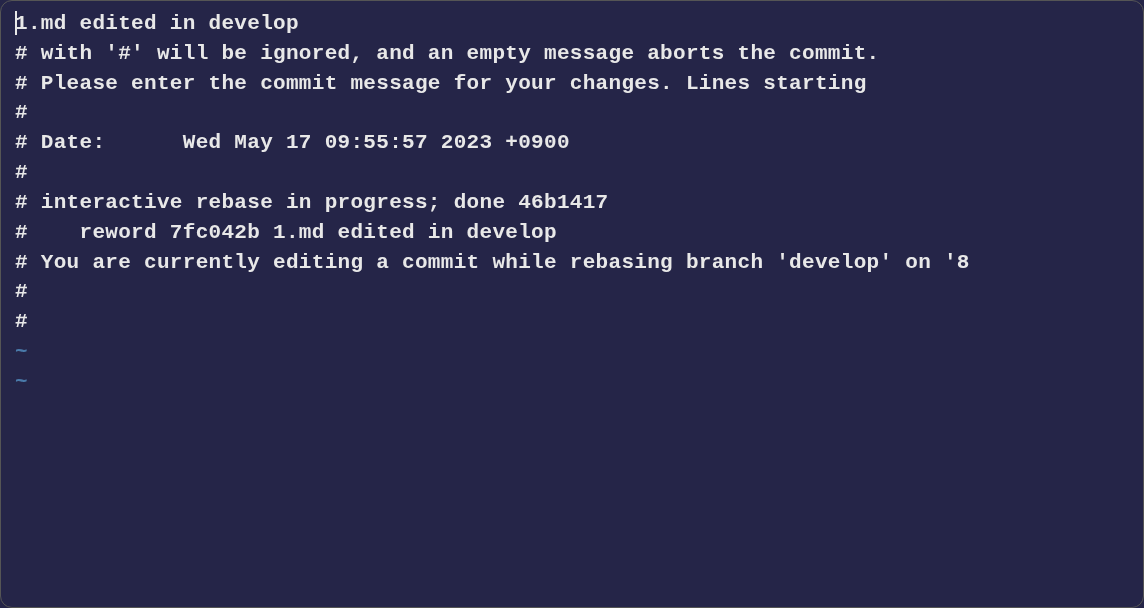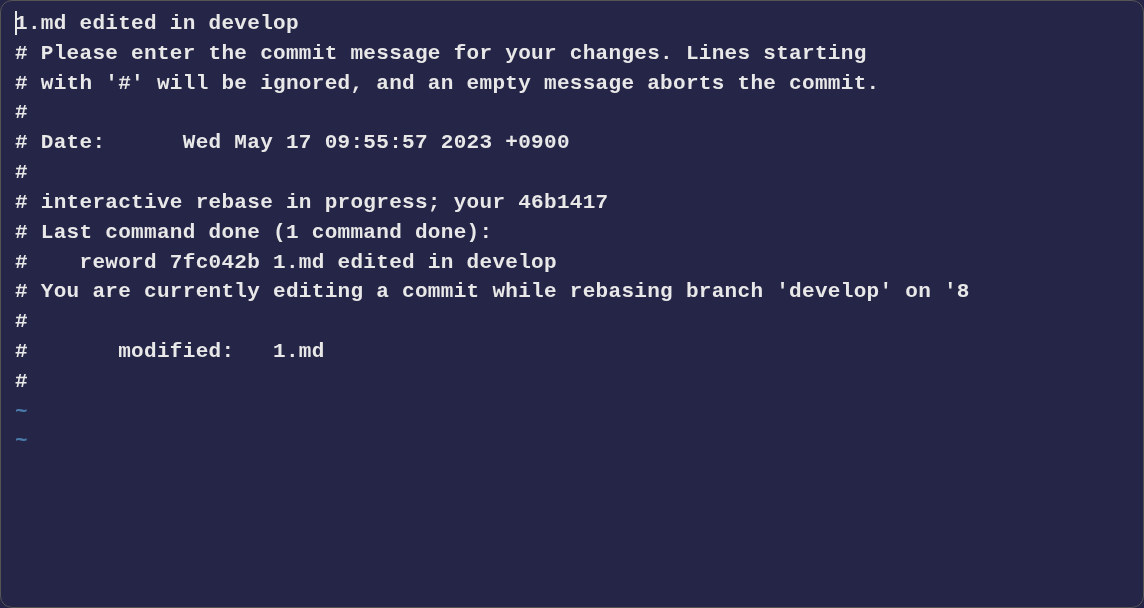--- a/index.html
+++ b/index.html
@@ -43,27 +43,25 @@
       color: #4a7aaa;
       font-weight: bold;
     }
   </style>
 </head>
 <body>
 
 <div>
   <div class="editor-line cursor-line"><span class="cursor"></span><span>1.md edited in develop</span></div>
   <div class="editor-line"></div>
+  <div class="editor-line"># with '#' will be ignored, and an empty message aborts the commit.</div>
   <div class="editor-line"># Please enter the commit message for your changes. Lines starting</div>
-  <div class="editor-line"># with '#' will be ignored, and an empty message aborts the commit.</div>
   <div class="editor-line">#</div>
   <div class="editor-line"># Date:      Wed May 17 09:55:57 2023 +0900</div>
   <div class="editor-line">#</div>
-  <div class="editor-line"># interactive rebase in progress; your 46b1417</div>
-  <div class="editor-line"># Last command done (1 command done):</div>
+  <div class="editor-line"># interactive rebase in progress; done 46b1417</div>
   <div class="editor-line">#    reword 7fc042b 1.md edited in develop</div>
   <div class="editor-line"># You are currently editing a commit while rebasing branch 'develop' on '8</div>
   <div class="editor-line">#</div>
-  <div class="editor-line">#       modified:   1.md</div>
   <div class="editor-line">#</div>
   <div class="editor-line tilde">~</div>
   <div class="editor-line tilde">~</div>
 </div>
 
 </body></html>

